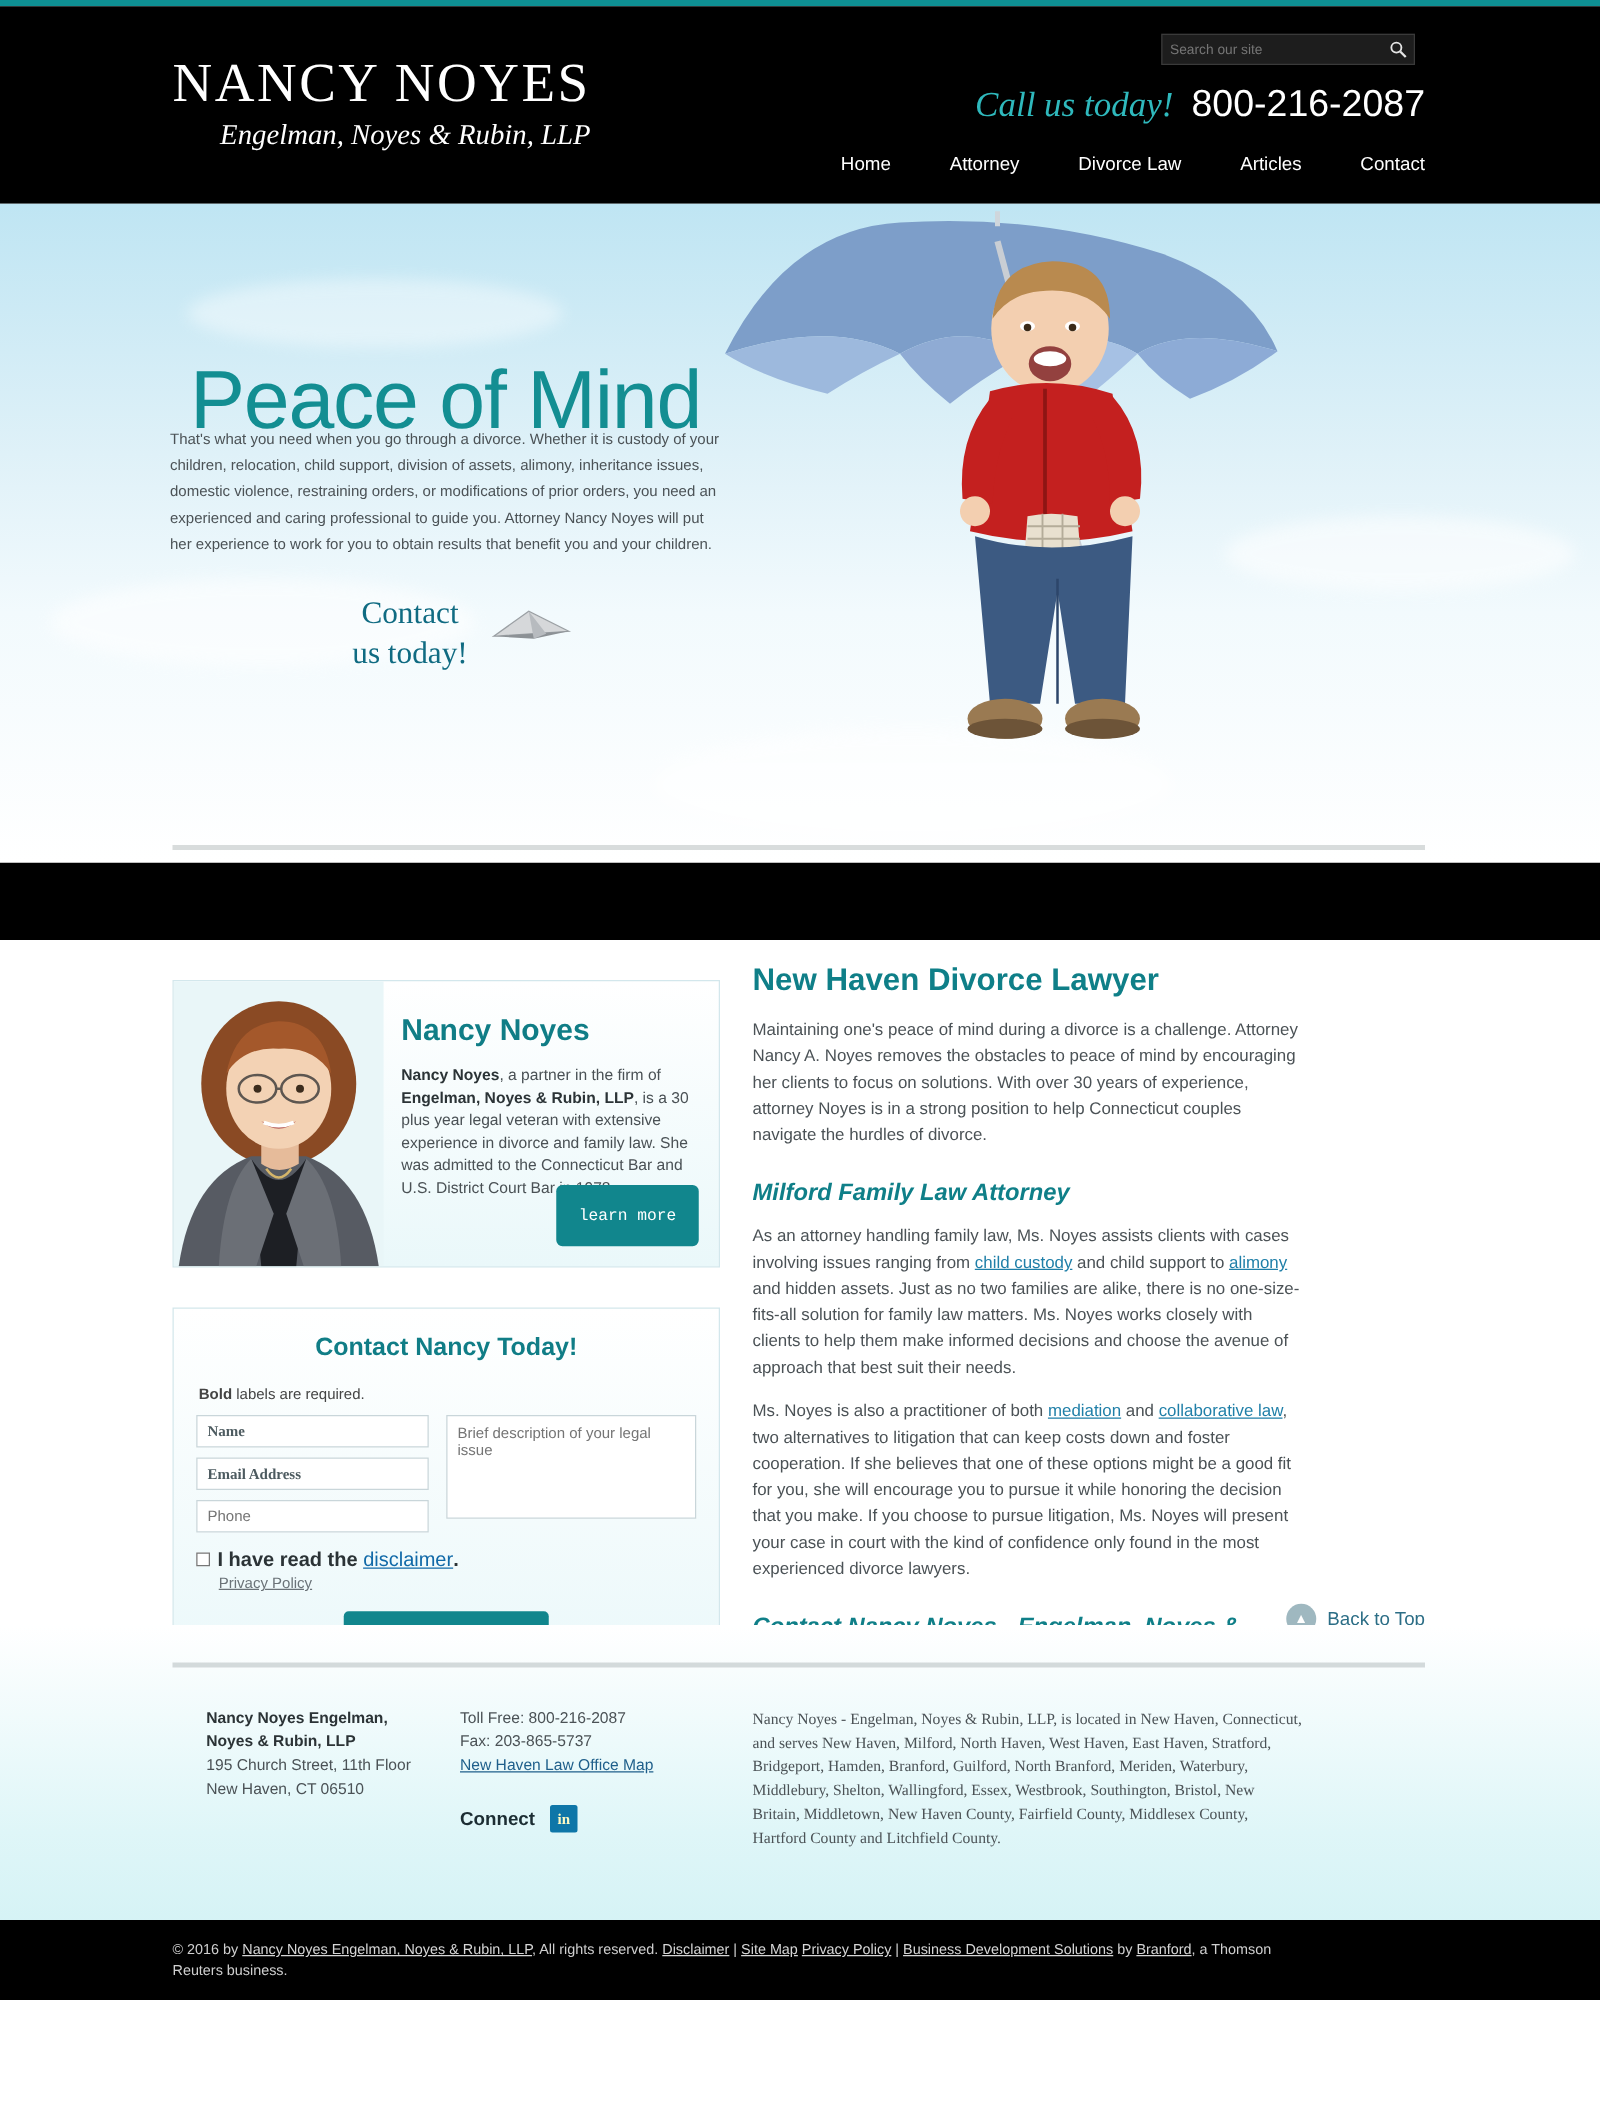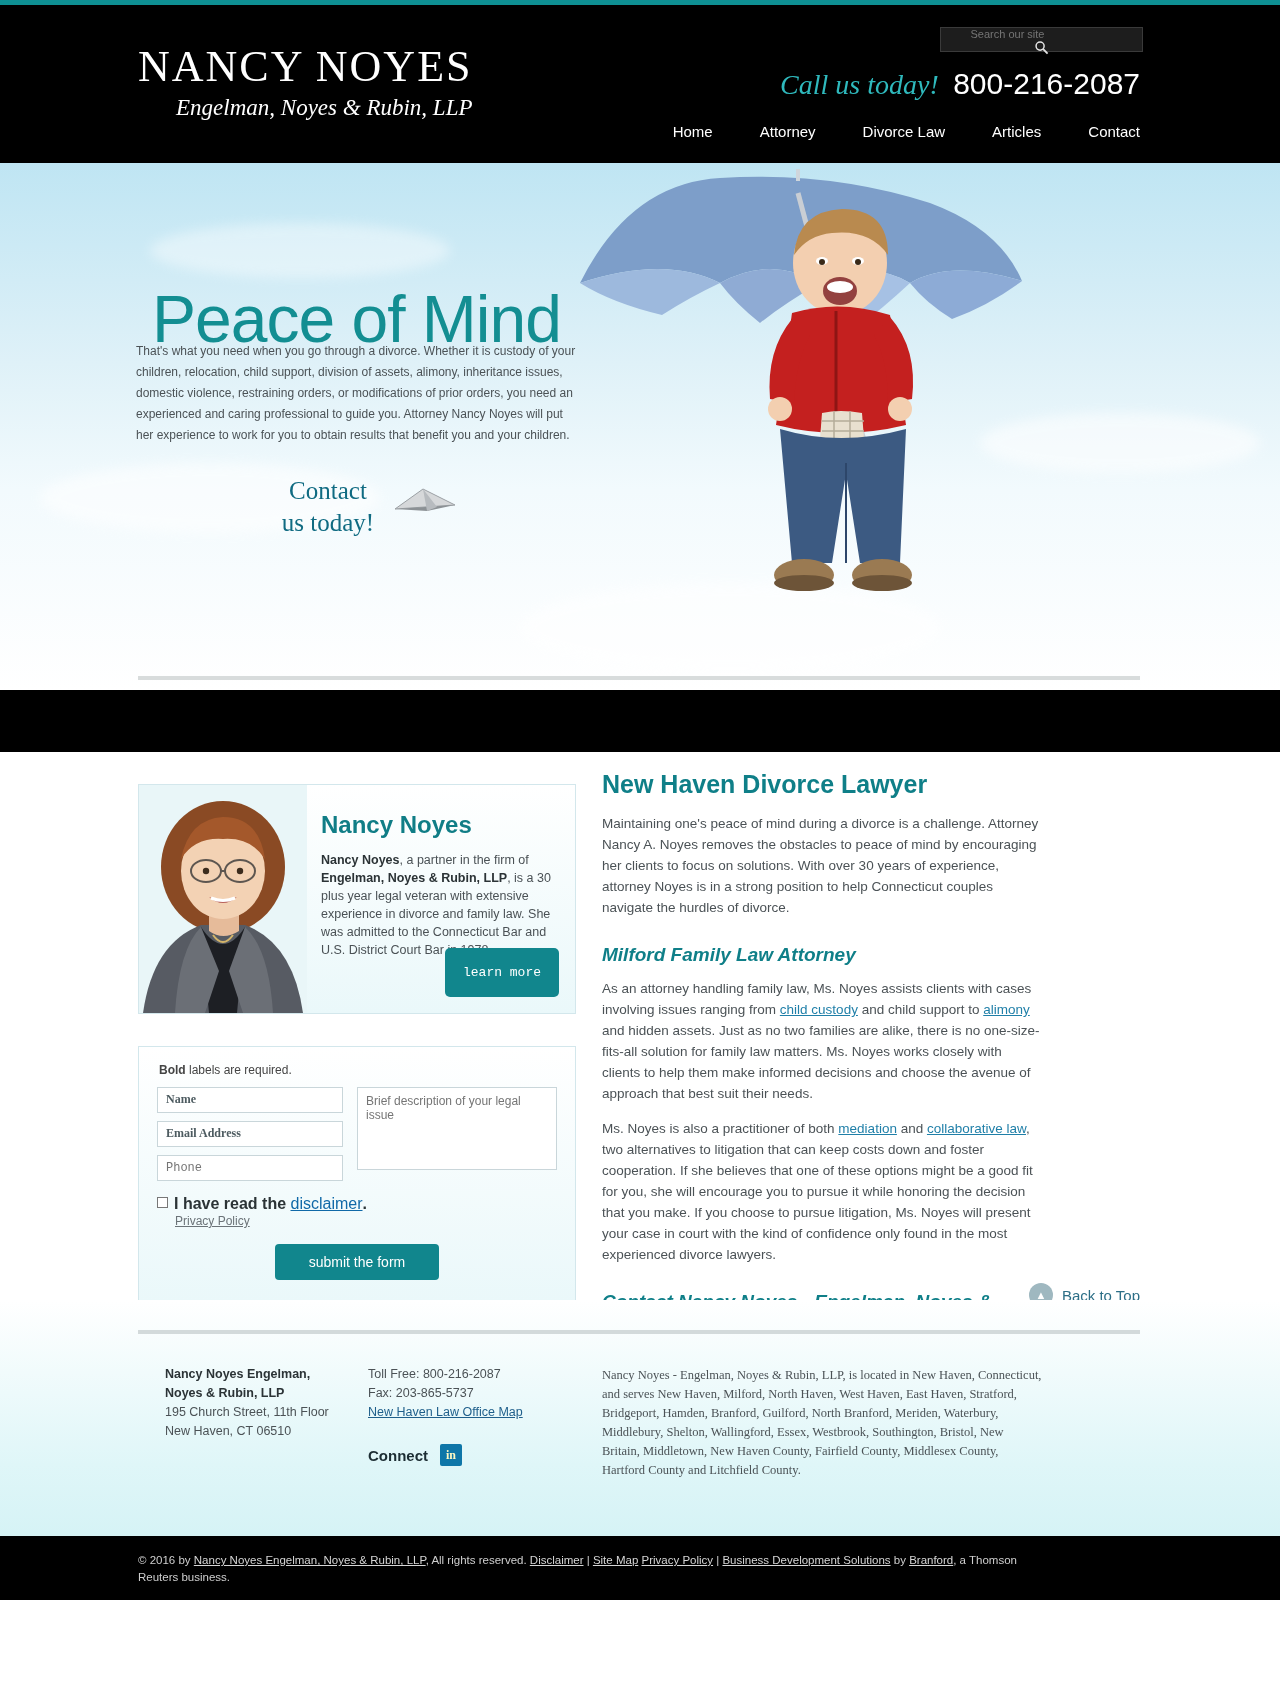--- a/index.html
+++ b/index.html
@@ -34,25 +34,25 @@
   }
   .logo-sub {
     font-family:"Liberation Serif", serif;
     font-style:italic;
     font-size:23px;
     text-align:right;
     margin-top:6px;
     white-space:nowrap;
   }
   .search-box {
-    position:absolute; right:137px; top:22px;
+    position:absolute; right:148px; top:22px;
     width:203px; height:25px;
     background:#1d1d1d;
     border:1px solid #3a3a3a;
-    display:flex; align-items:center;flex-direction:column;
+    display:flex; align-items:center;
   }
   .search-box input {
     flex:1;
     background:transparent;
     border:0;
     outline:none;
     color:#9a9a9a;
     font-size:11px;
     padding:0 6px;
     font-family:"Liberation Sans", sans-serif;
@@ -217,21 +217,21 @@
   .form-right { flex:1; }
   .form-left input {
     width:100%;
     height:26px;
     margin-bottom:8px;
     border:1px solid #c9d6da;
     background:#fff;
     padding:0 8px;
     font-size:12px;
     color:#5d6b70;
-    font-family:Liberation Mono, monospace;
+    font-family:Liberation Sans, sans-serif;
     outline:none;
   }
   .form-left input.bold-ph::placeholder { font-weight:bold; color:#4d5b60; font-family:"Liberation Serif", serif;}
   .form-right textarea {
     width:100%; height:83px;
     border:1px solid #c9d6da;
     background:#fff;
     padding:6px 8px;
     font-size:12px;
     color:#7b878b;
@@ -477,20 +477,21 @@
         <div class="bio-text">
           <div class="bio-name">Nancy Noyes</div>
           <div class="bio-desc">
             <b>Nancy Noyes</b><span>, a partner in the firm of </span><b>Engelman, Noyes &amp; Rubin, LLP</b><span>, is a 30 plus year legal veteran with extensive experience in divorce and family law. She was admitted to the Connecticut Bar and U.S. District Court Bar in 1978.</span>
           </div>
         </div>
         <button class="learn-more">learn more</button>
       </div>
 
       <div class="form-card">
+        <div class="form-title">Contact Nancy Today!</div>
         <div class="req-note">
           <b>Bold</b><span> labels are required.</span>
         </div>
         <div class="form-grid">
           <div class="form-left">
             <input type="text" class="bold-ph" placeholder="Name" style="">
             <input type="text" class="bold-ph" placeholder="Email Address" style="">
             <input type="text" placeholder="Phone" style="">
           </div>
           <div class="form-right">

